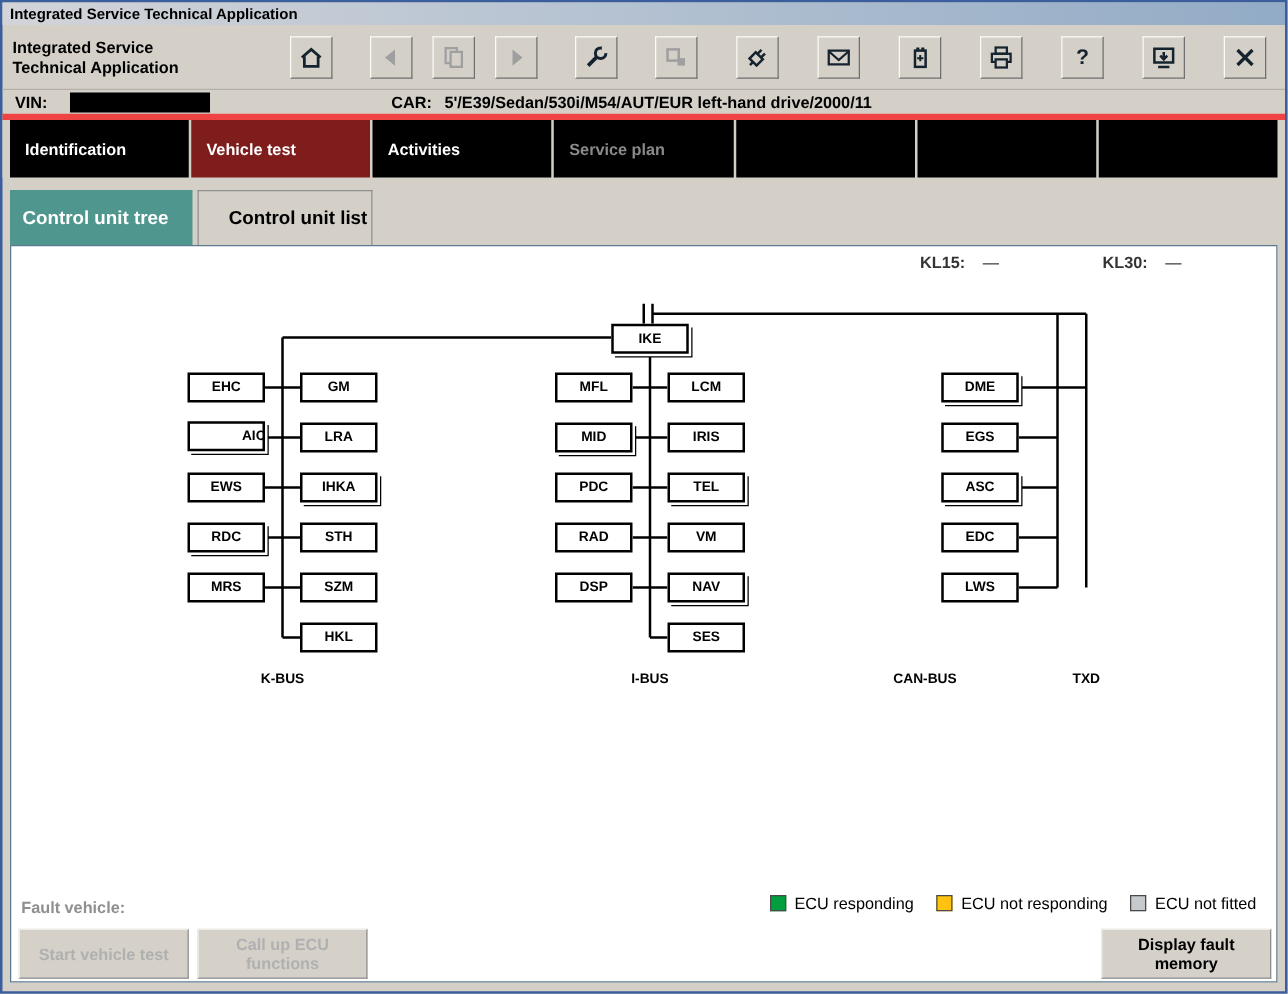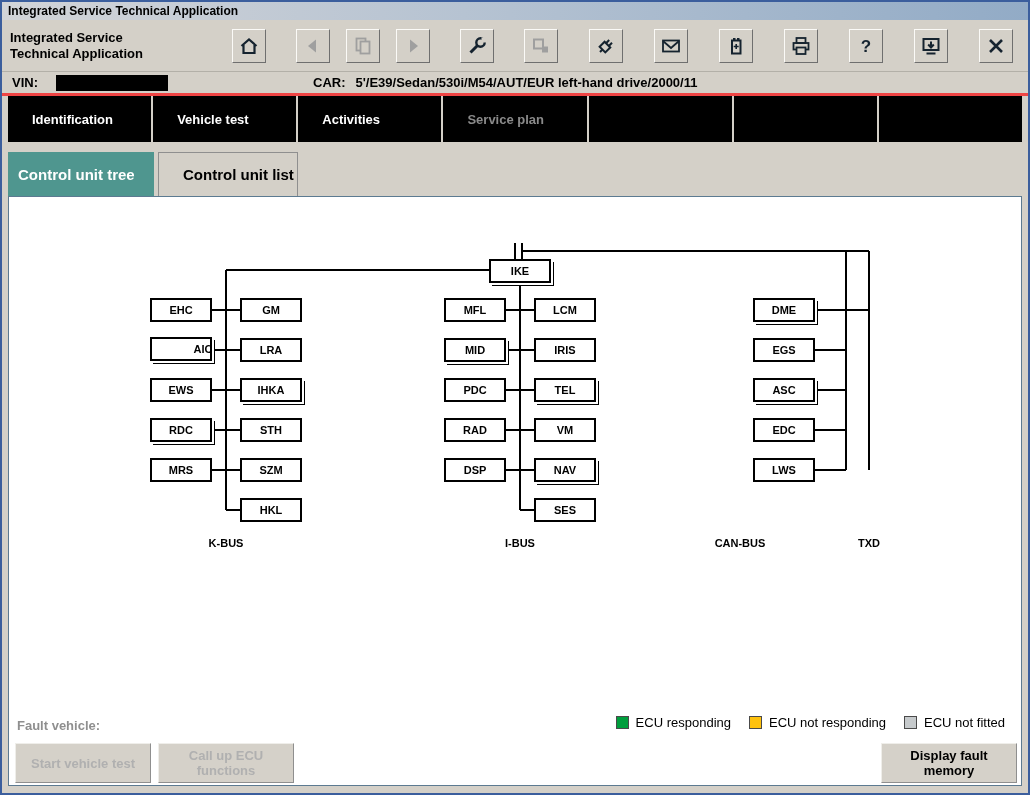--- a/index.html
+++ b/index.html
@@ -10,29 +10,29 @@
   .titlebar{height:18px;background:linear-gradient(to right,#d2d4d8 0%,#b6c3d2 45%,#92abc6 100%);
     font-size:12px;font-weight:bold;line-height:18px;padding-left:6px;color:#000;}
 
   .toolbar{height:52px;display:flex;align-items:center;border-bottom:1px solid #b3b0a8;}
   .app-name{width:224px;padding-left:8px;font-size:13px;font-weight:bold;line-height:16px;color:#000;}
   .tb-btn{width:34px;height:34px;flex:none;background:#d4d0c8;display:flex;align-items:center;justify-content:center;
     border:1px solid;border-color:#fbfaf7 #6f6f6f #6f6f6f #fbfaf7;color:#15232f;cursor:pointer;}
   .tb-btn.disabled{color:#9f9f9f;}
   .tb-btn svg{display:block;}
 
-  .vinbar{height:24px;display:flex;align-items:center;font-size:13px;font-weight:bold;border-bottom:3px solid #ef4444;}
+  .vinbar{height:24px;display:flex;align-items:center;font-size:13px;font-weight:bold;border-bottom:5px solid #ef4444;}
   .vin-label{margin-left:10px;}
   .vin-redacted{width:112px;height:16px;background:#000;margin-left:18px;}
   .car-label{margin-left:145px;}
   .car-value{margin-left:10px;}
 
   .main-tabs{height:46px;display:flex;gap:2px;padding:0 6px;background:#d4d0c8;}
-  .main-tab{flex:1;background:#000;color:#fff;font-size:13px;font-weight:bold;display:flex;align-items:center;padding-left:24px;cursor:pointer;}
-  .main-tab.active{background:#000000;}
+  .main-tab{flex:1;background:#000;color:#fff;font-size:13px;font-weight:bold;display:flex;align-items:center;padding-left:12px;cursor:pointer;}
+  .main-tab.active{background:#7f1d1d;}
   .main-tab.disabled{color:#8a8a8a;}
   .main-tab.empty{cursor:default;}
 
   .sub-tabs{height:54px;position:relative;}
   .sub-tab{position:absolute;bottom:0;height:44px;display:flex;align-items:center;padding-left:10px;
     font-size:15px;font-weight:bold;cursor:pointer;}
   .sub-tab.active{left:6px;width:146px;background:#4f968f;color:#fff;}
   .sub-tab.inactive{left:156px;width:140px;background:#d4d0c8;color:#000;border:1px solid #8f8f8f;border-bottom:none;padding-left:24px;}
 
   .panel{position:relative;margin:0 6px;height:590px;background:#fff;border:1px solid #5c7a91;}
@@ -194,20 +194,28 @@
   <div class="sub-tabs" id="sub-tabs">
       <div class="sub-tab active">
         <span>Control unit tree</span>
       </div>
       <div class="sub-tab inactive">
         <span>Control unit list</span>
       </div>
     </div>
 
   <div class="panel" id="panel">
+    <div class="kl">
+      <span class="pair p15">
+        <span>KL15:</span><span class="val">—</span>
+      </span>
+      <span class="pair p30">
+        <span>KL30:</span><span class="val">—</span>
+      </span>
+    </div>
 
     <svg id="tree-lines" width="1010" height="586">
         <line x1="506" y1="46" x2="506" y2="62"></line>
         <line x1="513" y1="46" x2="513" y2="62"></line>
         <line x1="513" y1="54" x2="860" y2="54"></line>
         <line x1="837" y1="54" x2="837" y2="273"></line>
         <line x1="860" y1="54" x2="860" y2="273"></line>
         <line x1="217" y1="73" x2="480" y2="73"></line>
         <line x1="217" y1="73" x2="217" y2="313"></line>
         <line x1="203" y1="113" x2="217" y2="113"></line>

